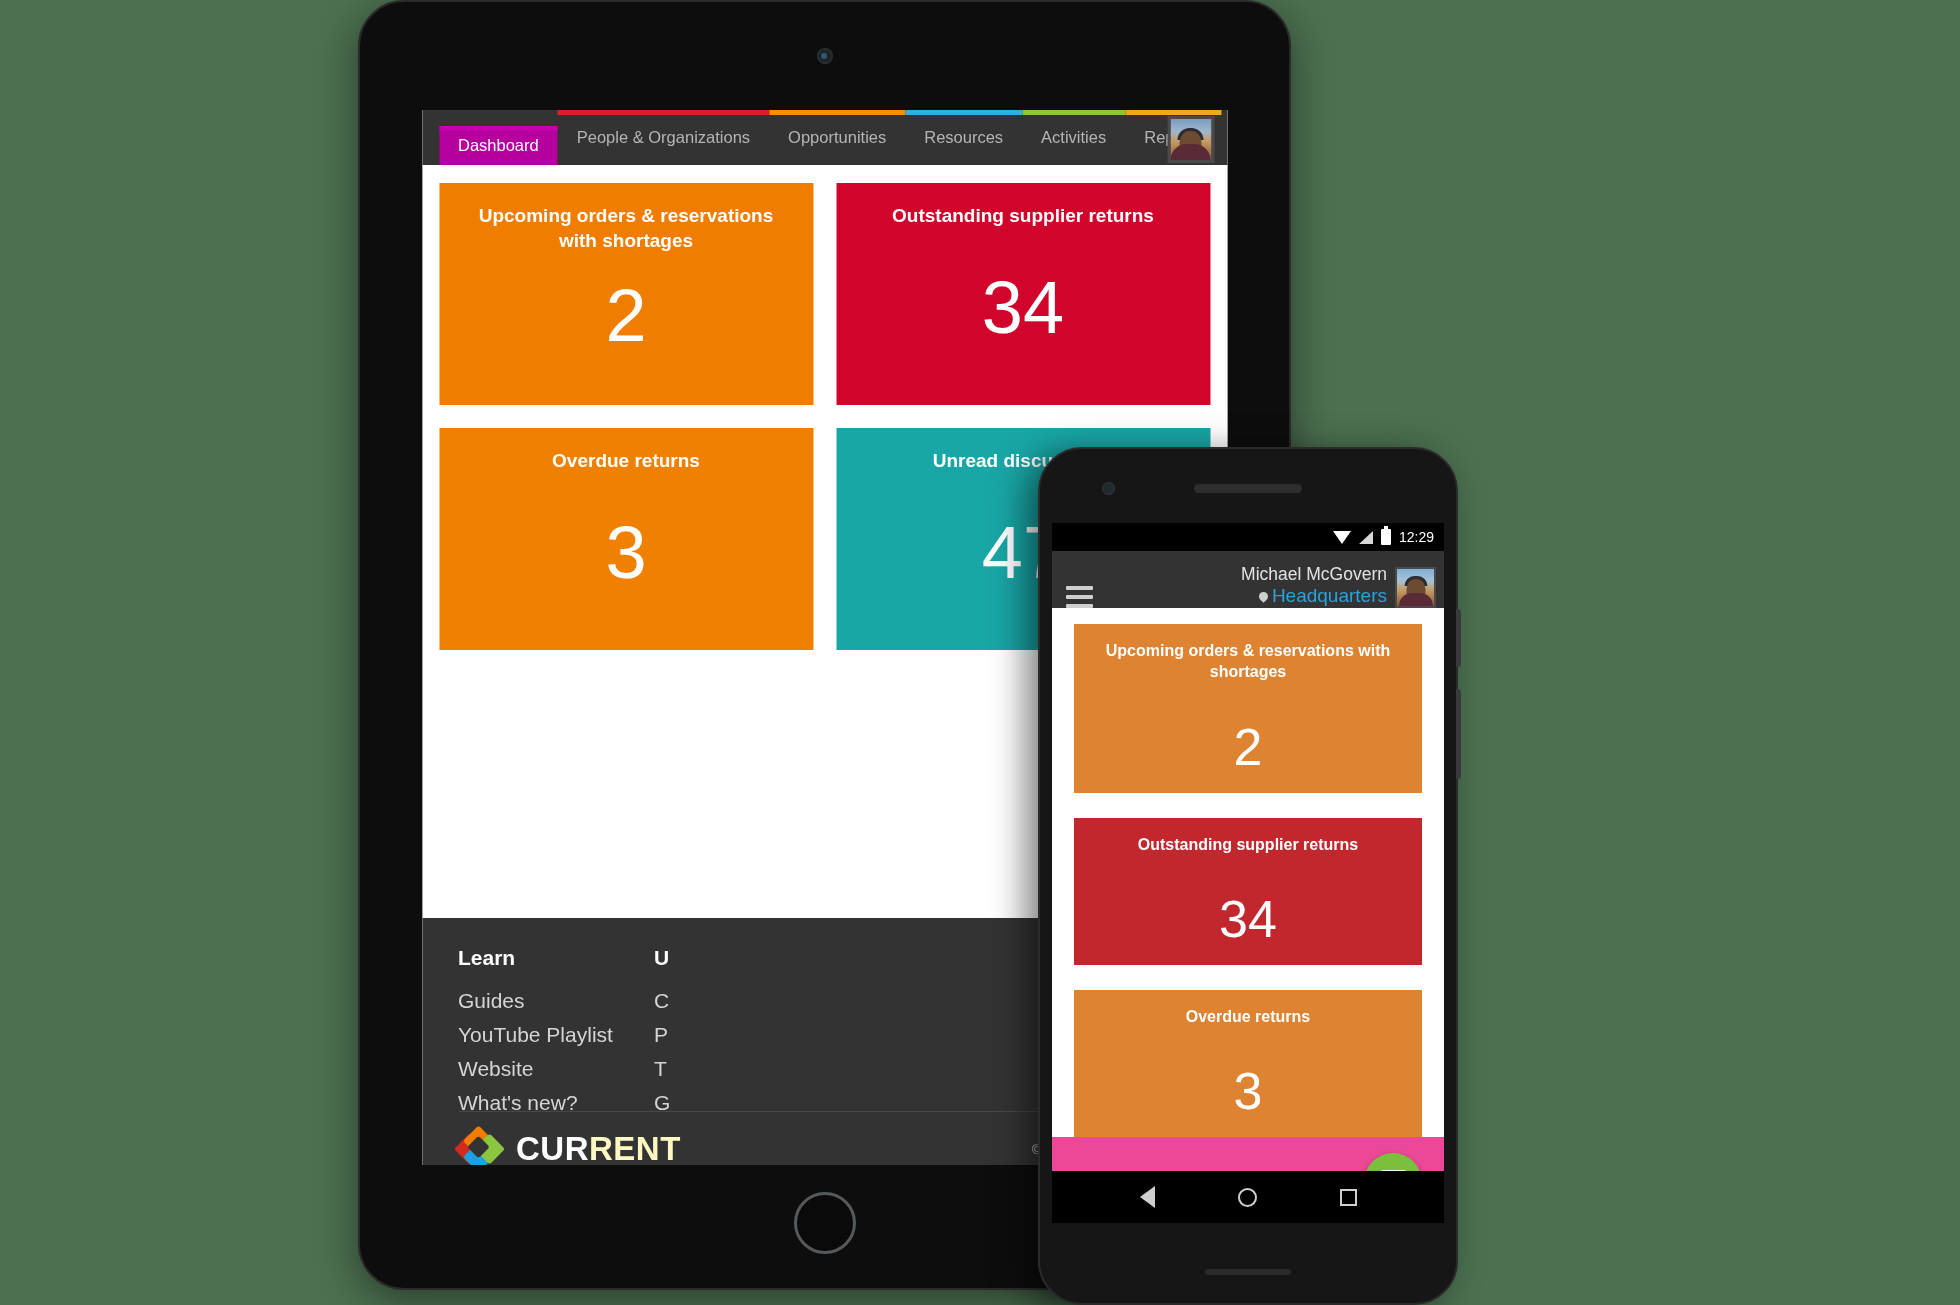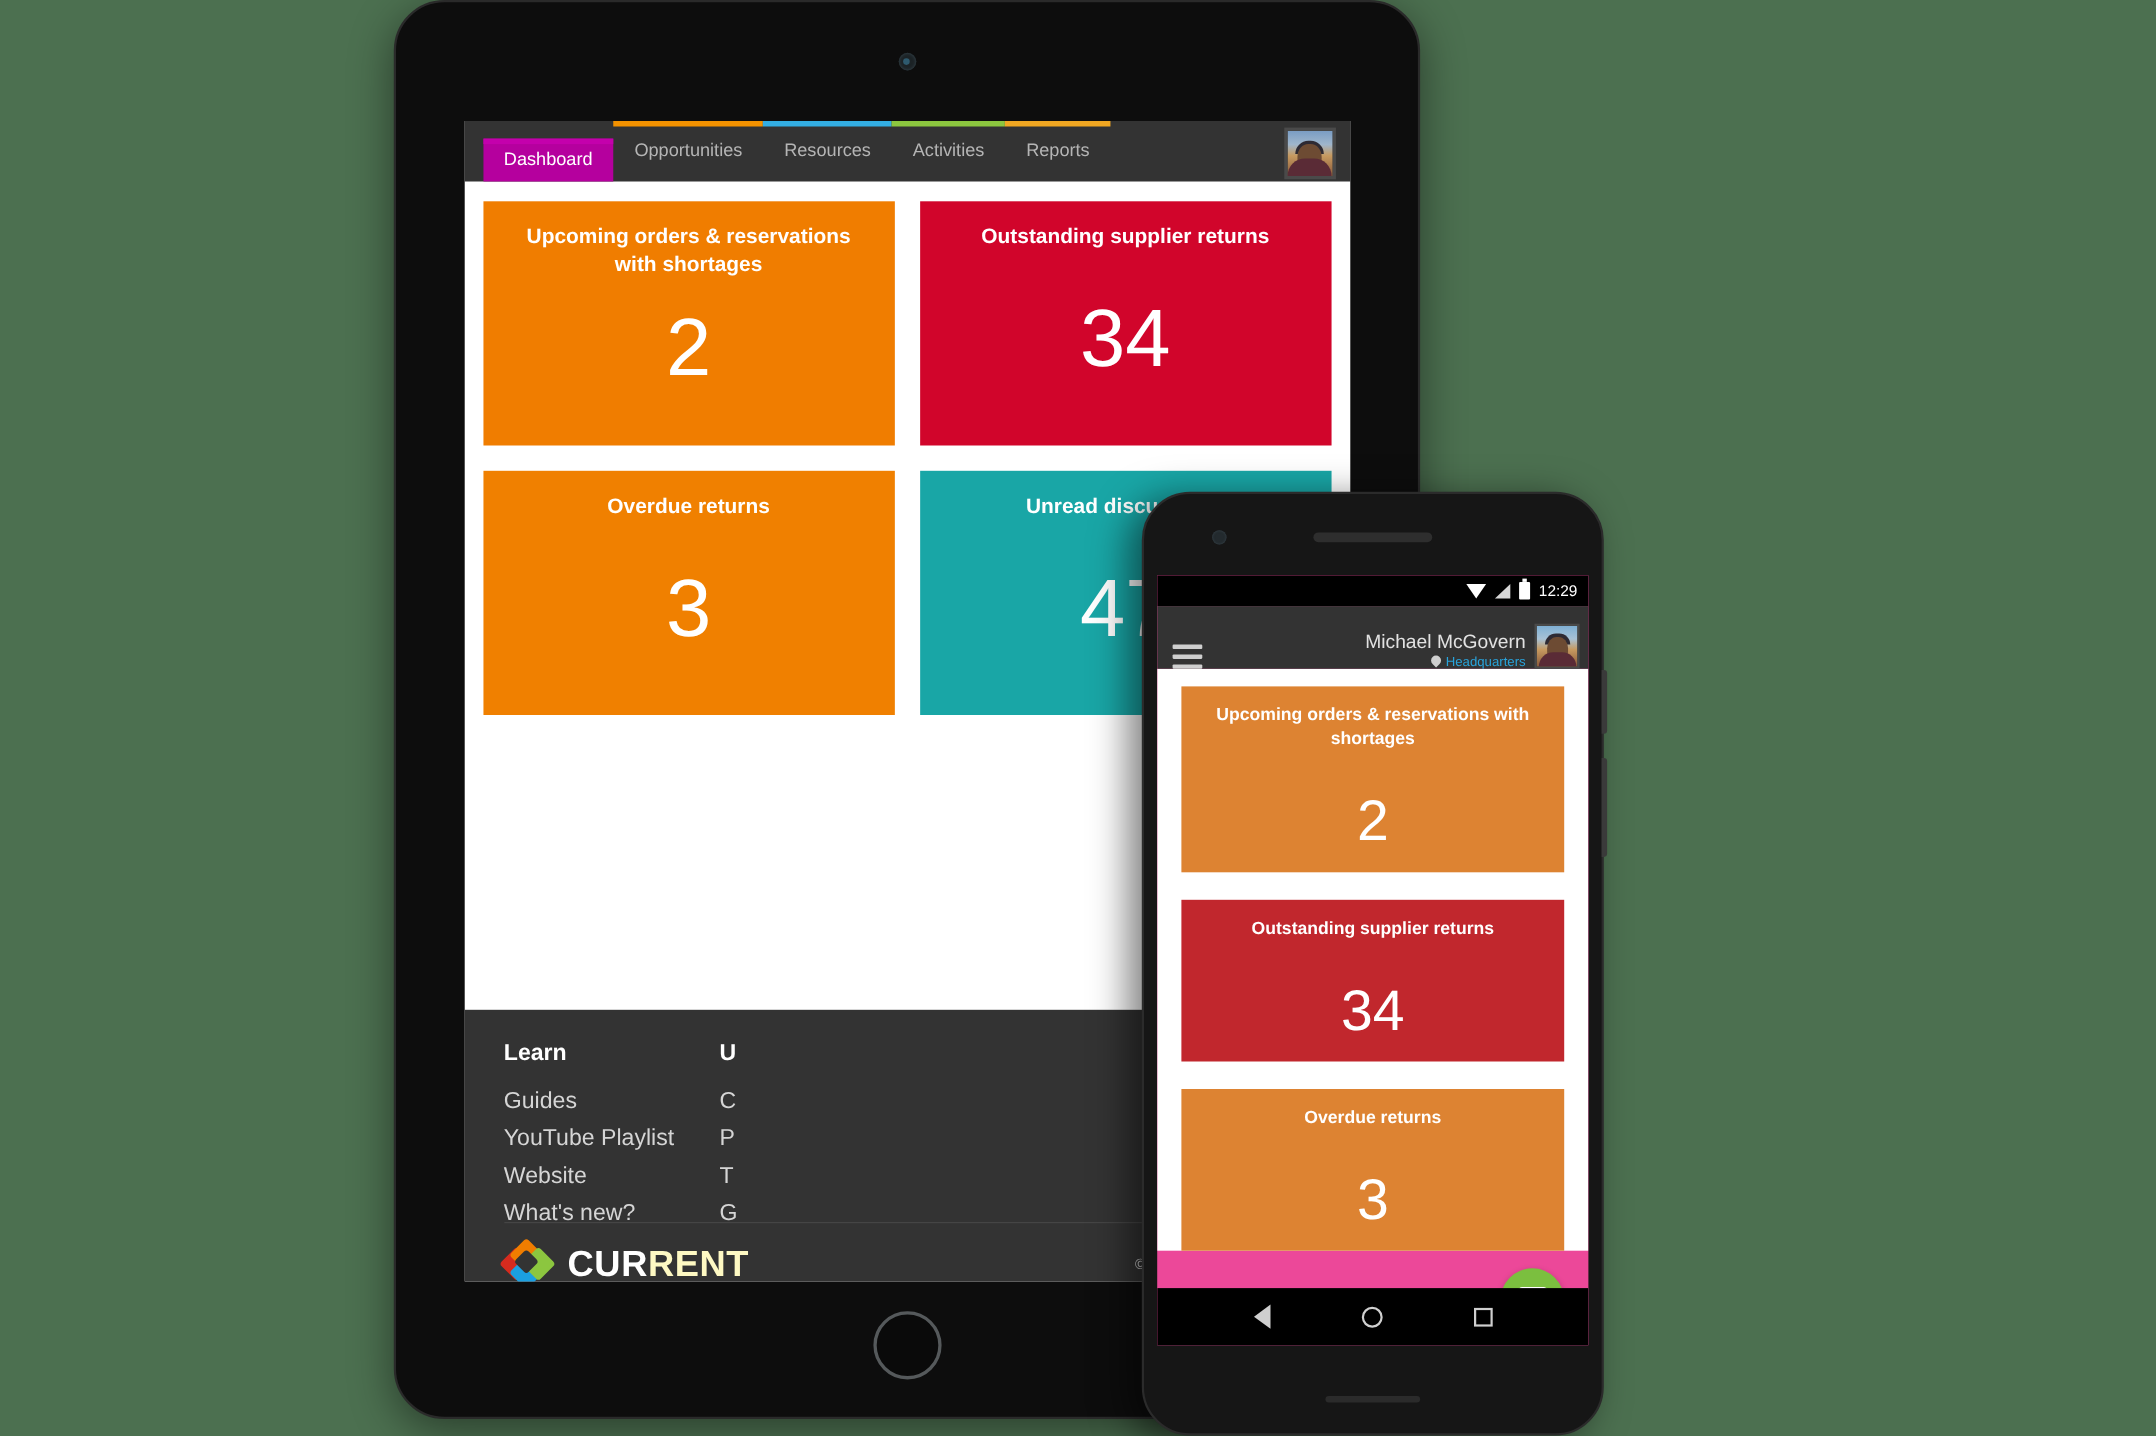--- a/index.html
+++ b/index.html
@@ -341,21 +341,21 @@
   .p-burger span:last-child { margin-bottom: 0; }
   .p-userinfo {
     margin-left: auto;
     text-align: right;
     margin-right: 8px;
     line-height: 1.2;
   }
   .p-username { color: #e2e2e2; font-size: 17.5px; }
   .p-location {
     color: #29A3DC;
-    font-size: 12px;
+    font-size: 19px;
     display: flex;
     align-items: center;
     justify-content: flex-end;
     gap: 4px;
     cursor: pointer;
   }
   .pin {
     width: 9px; height: 9px;
     border-radius: 50% 50% 50% 0;
     transform: rotate(-45deg);
@@ -483,20 +483,24 @@
 <div id="tablet">
   <div id="tablet-camera"></div>
   <div id="tablet-home"></div>
 
   <div id="tablet-screen">
 
     <div class="t-nav" id="t-nav">
         <div class="t-tab active">
           <span class="t-bar" style="background: rgb(196, 0, 172);"></span>
           <span>Dashboard</span>
+        </div>
+        <div class="t-tab">
+          <span class="t-bar" style="background: rgb(214, 32, 42);"></span>
+          <span>People &amp; Organizations</span>
         </div>
         <div class="t-tab">
           <span class="t-bar" style="background: rgb(243, 146, 0);"></span>
           <span>Opportunities</span>
         </div>
         <div class="t-tab">
           <span class="t-bar" style="background: rgb(51, 174, 227);"></span>
           <span>Resources</span>
         </div>
         <div class="t-tab">

